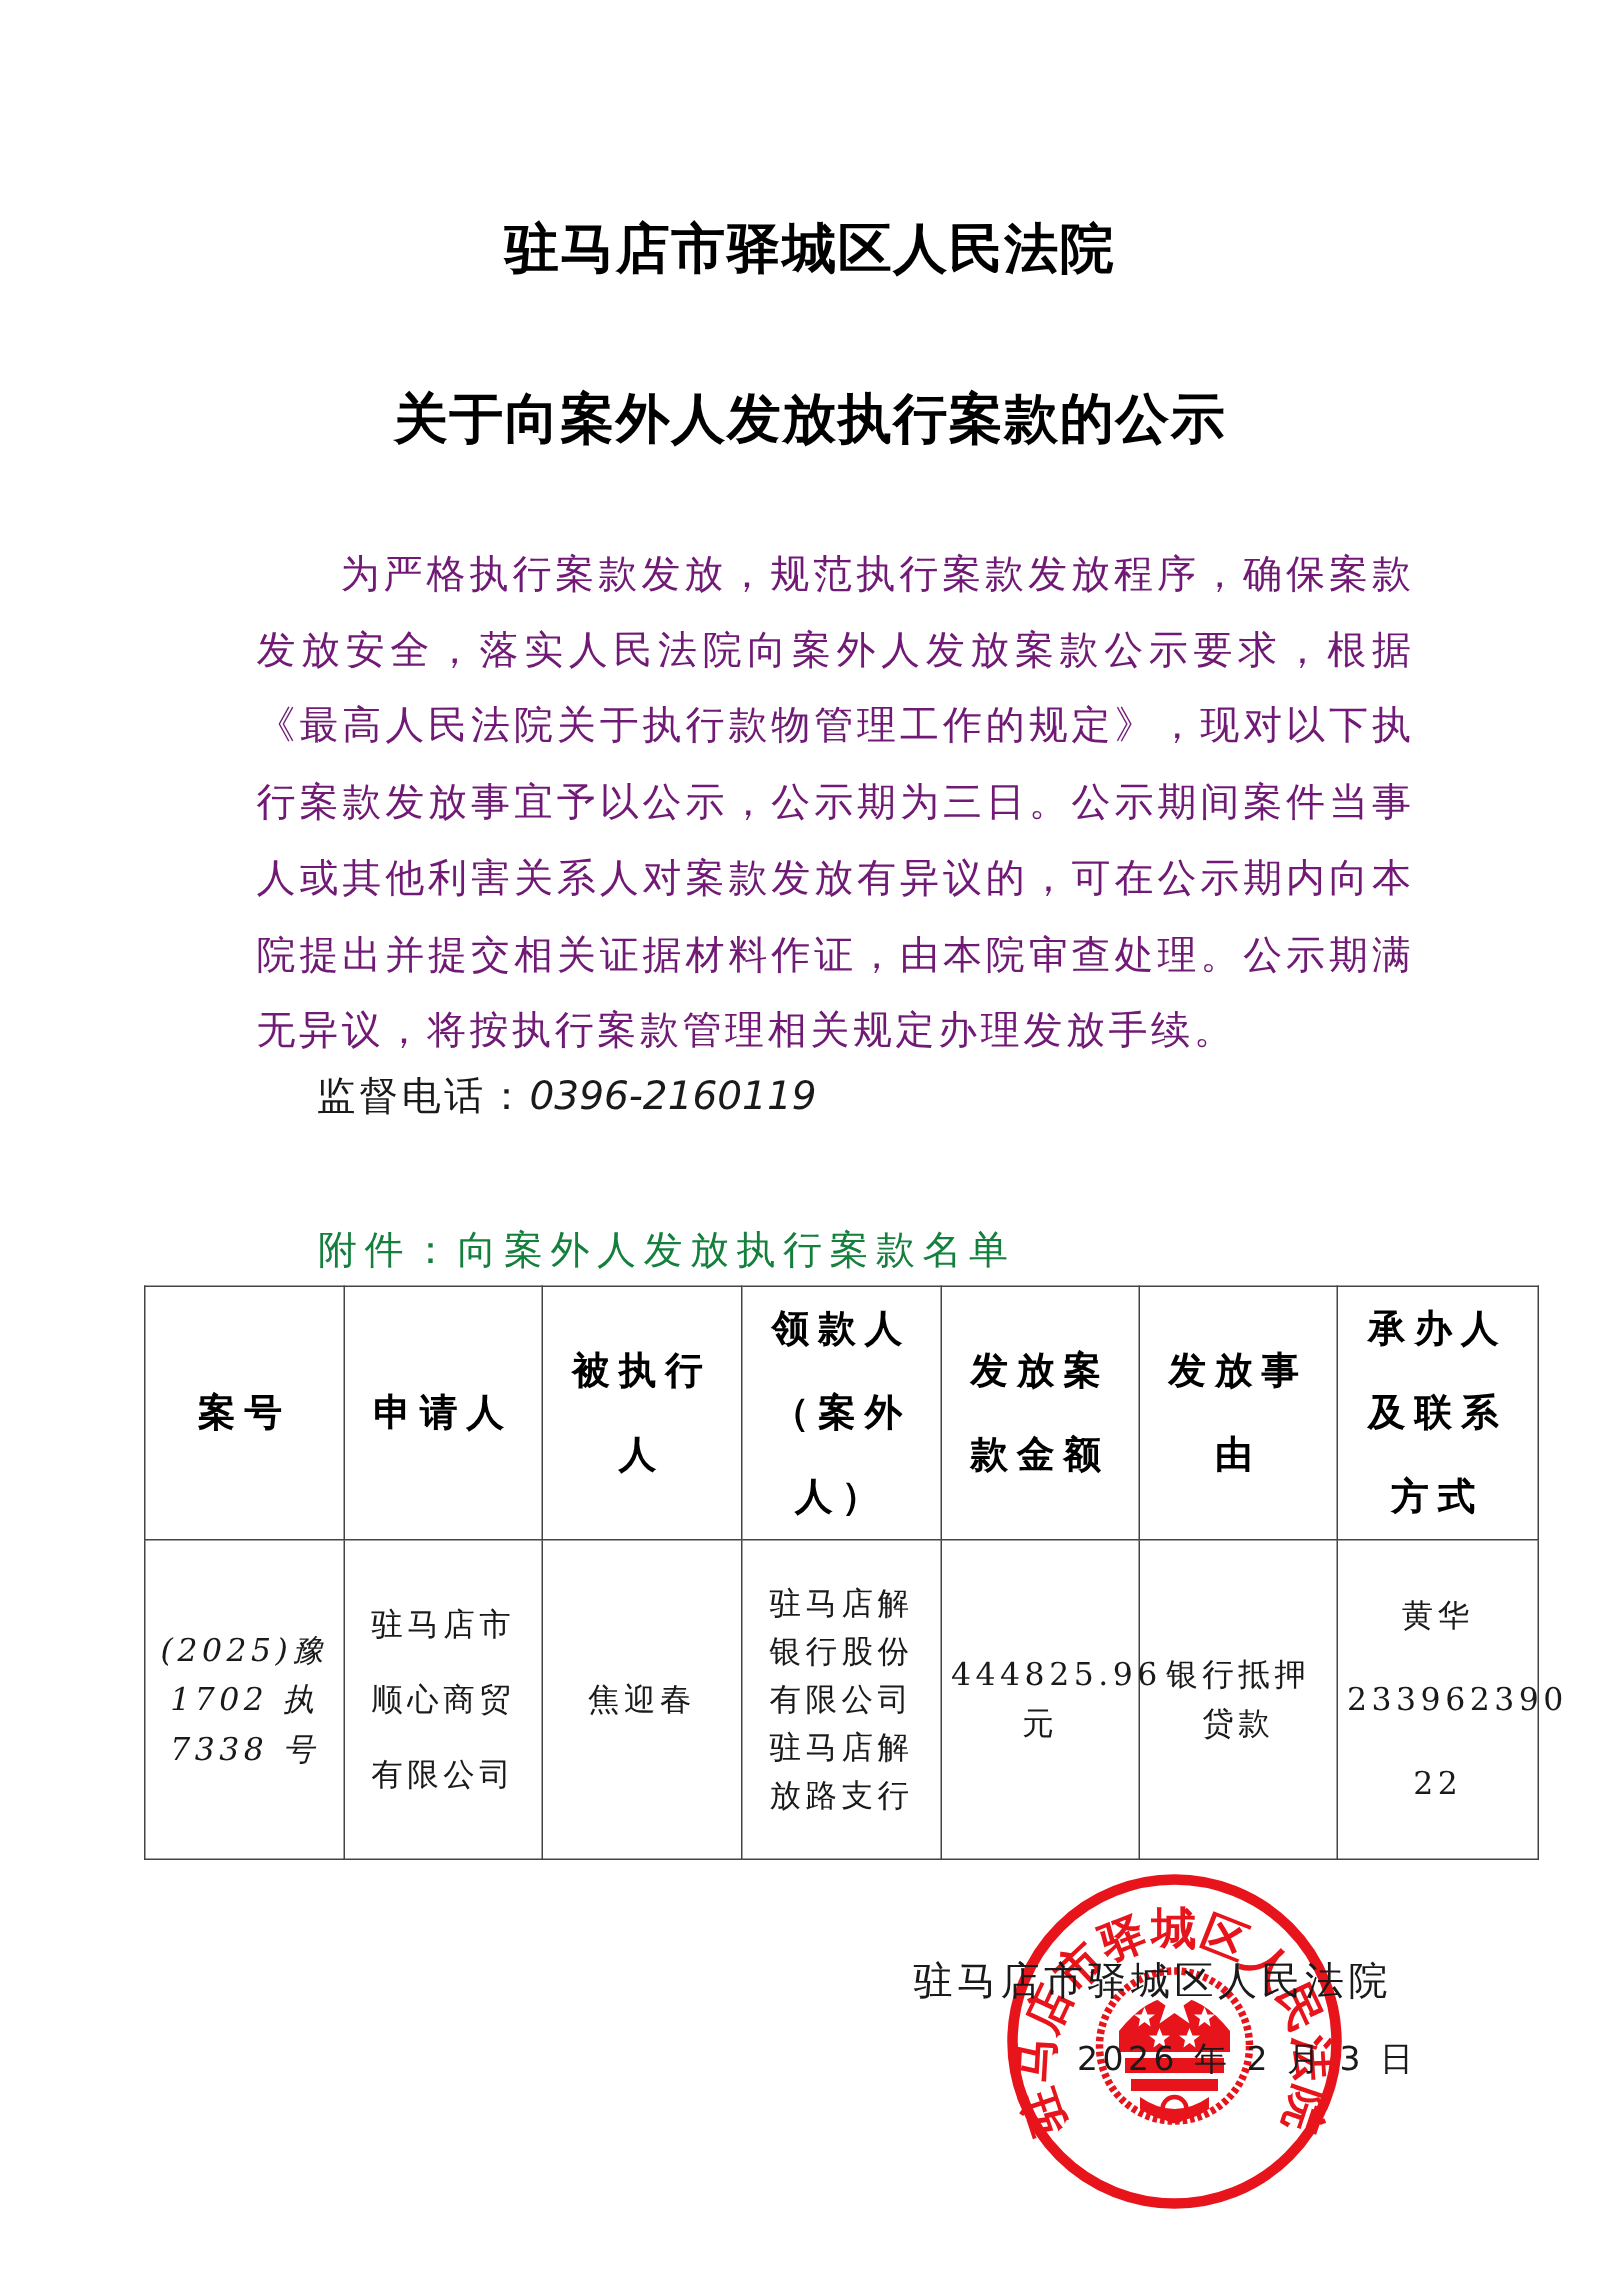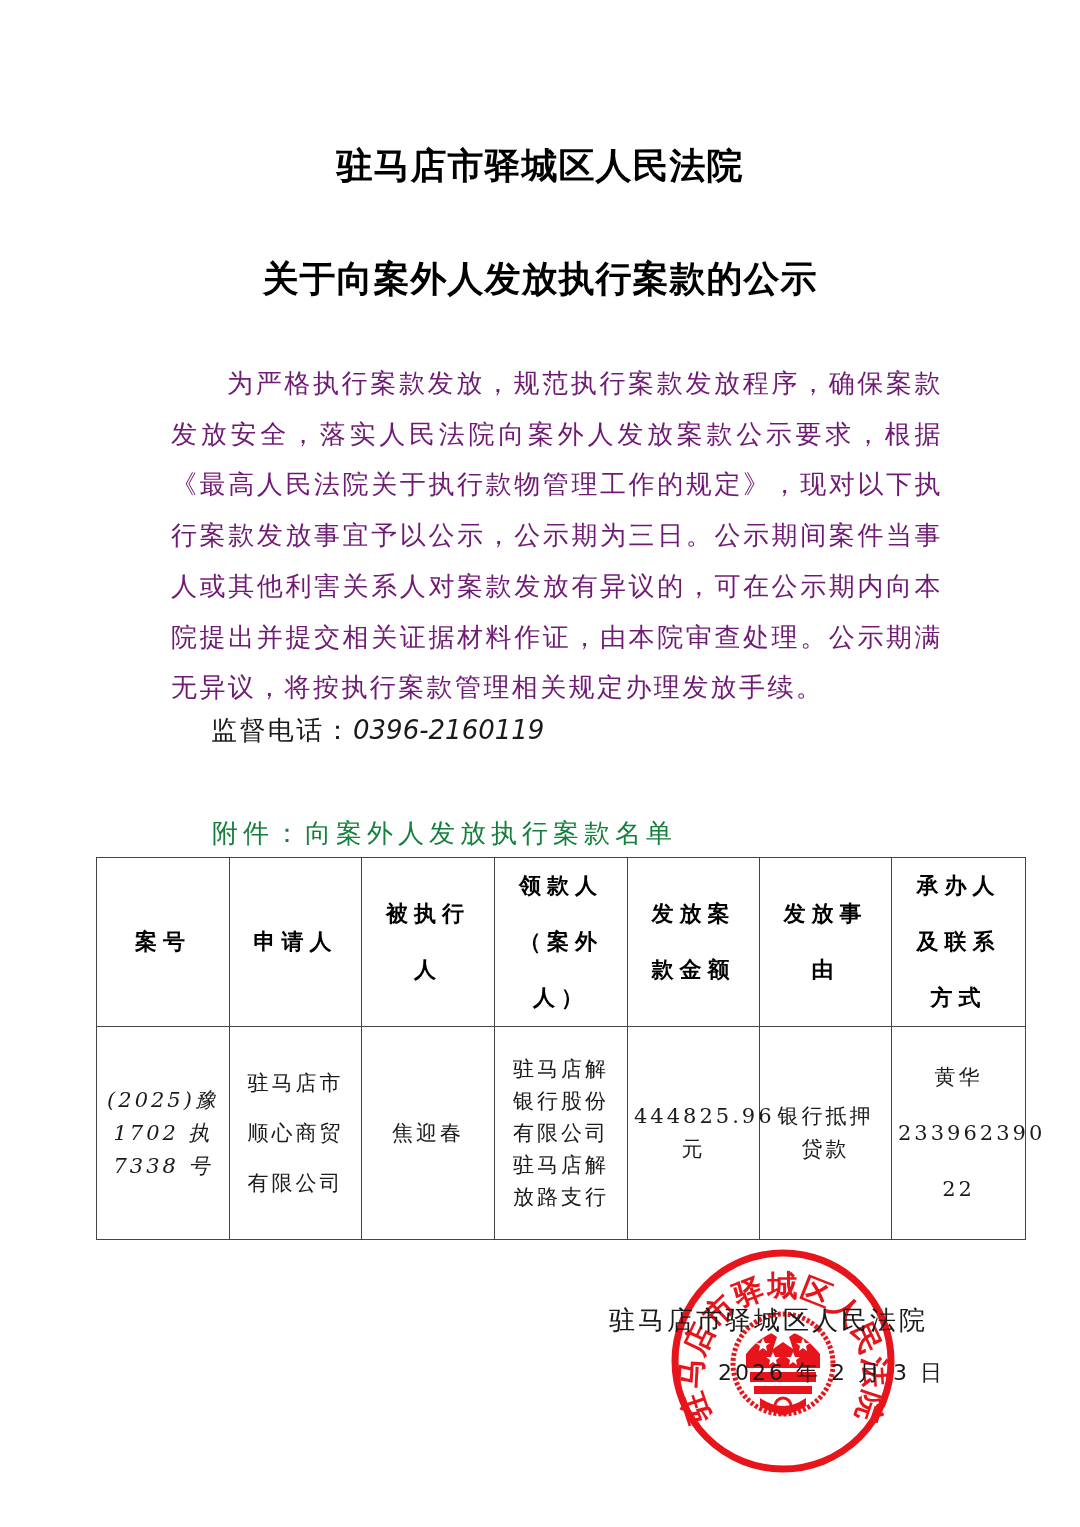--- a/index.html
+++ b/index.html
@@ -76,21 +76,21 @@
     border: 1.5px solid #444;
     text-align: center;
     vertical-align: middle;
     padding: 0 6px;
     color: #1a1a1a;
   }
   table.roster th {
     height: 168px;
     font-family: "DejaVu Sans", sans-serif;
     font-weight: bold;
-    font-size: 22px;
+    font-size: 25px;
     line-height: 56px;
     letter-spacing: 6px;
     color: #000;
   }
   table.roster td {
     height: 212px;
     font-family: "DejaVu Serif", "Liberation Serif", serif;
     font-size: 21px;
     letter-spacing: 3px;
   }

